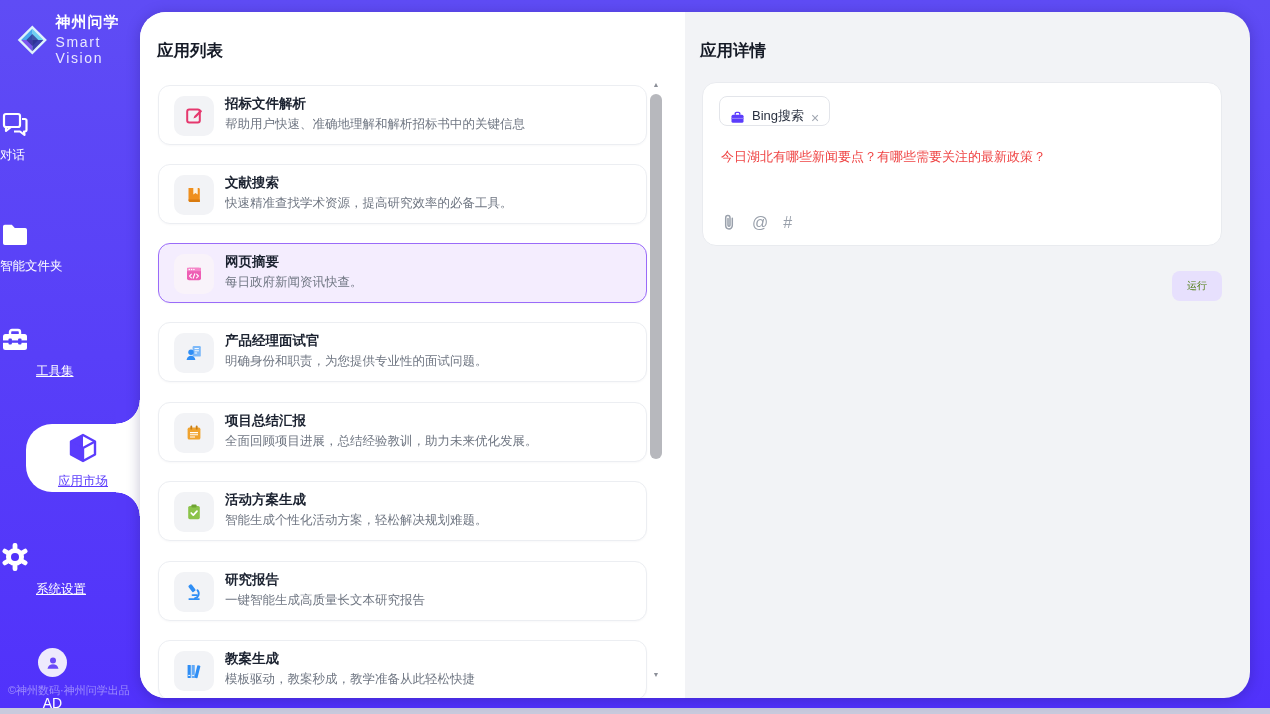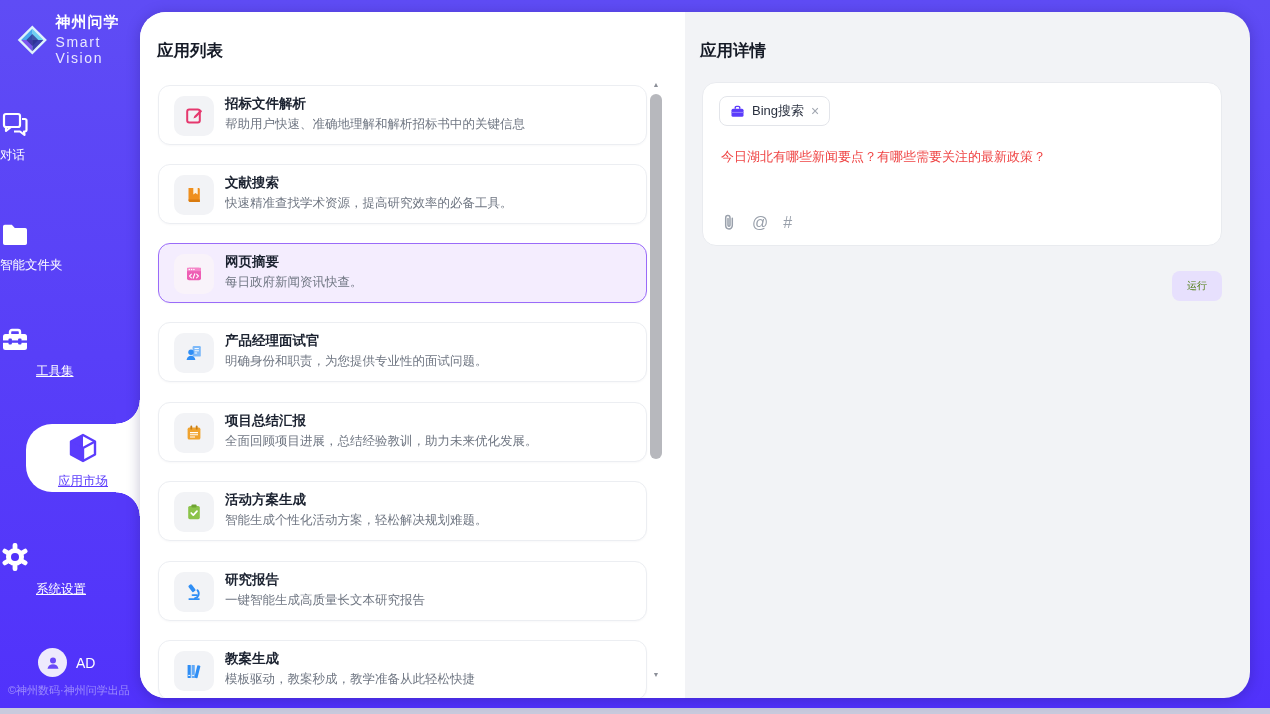--- a/index.html
+++ b/index.html
@@ -9,31 +9,31 @@
             background:linear-gradient(180deg,#5f4cf5 0%,#5132fb 100%); }
 
   
   .sidebar { position:absolute; left:0; top:0; width:140px; height:708px; }
   .logo { position:absolute; left:16px; top:13px; display:flex; align-items:center; gap:7px; }
   .logo-name { color:#fff; font-size:15px; font-weight:bold; letter-spacing:1px; }
   .logo-sub { color:#e8e6ff; font-size:14px; letter-spacing:1.6px; margin-top:2px; }
   .nav-item { position:absolute; left:0; width:140px; color:#fff; cursor:pointer; }
   .nav-item .lbl { display:block; font-size:12.5px; margin-top:5px; }
   .nav-item .lbl.u { text-decoration:underline;padding-left:36px; }
-  .nav-chat { top:110px; } .nav-folder { top:222px; } .nav-tool { top:327px; } .nav-gear { top:542px; }
+  .nav-chat { top:110px; } .nav-folder { top:222px;font-family:Liberation Mono, monospace; } .nav-tool { top:327px; } .nav-gear { top:542px; }
 
   .nav-active { position:absolute; left:26px; right:0; top:424px; height:68px;
                 background:#fff; border-radius:26px 0 0 26px; text-align:center; cursor:pointer; }
   .nav-active::before { content:""; position:absolute; right:0; top:-24px; width:24px; height:24px;
     background:radial-gradient(circle 24px at 0 0,#573df9 0 23.2px,#fff 23.8px); }
   .nav-active::after { content:""; position:absolute; right:0; bottom:-24px; width:24px; height:24px;
     background:radial-gradient(circle 24px at 0 100%,#5539f9 0 23.2px,#fff 23.8px); }
   .nav-active .lbl { color:#5b3cfc; font-size:12.5px; margin-top:3px; text-decoration:underline; display:block; }
 
-  .user-row { position:absolute; left:38px; top:648px; display:flex; align-items:center; gap:9px; }
+  .user-row { position:absolute; left:38px; top:648px; display:flex; align-items:center; gap:18px;flex-direction:column; }
   .avatar { width:29px; height:29px; border-radius:50%; background:#eeeafd; display:flex;
             align-items:center; justify-content:center; }
   .user-name { color:#fff; font-size:14px; }
   .side-footer { position:absolute; left:8px; bottom:10px; width:132px; color:rgba(255,255,255,.42); font-size:11px; }
 
   
   .content { position:absolute; left:140px; top:12px; width:1110px; height:686px;
              background:#f2f3f6; border-radius:26px; overflow:hidden;
              box-shadow:0 2px 14px rgba(20,10,80,.25); }
 
@@ -55,21 +55,21 @@
   .sb-track { position:absolute; left:509px; top:68px; width:14px; bottom:8px; }
   .sb-arrow { position:absolute; left:1px; width:12px; height:10px; color:#8b8f98; font-size:7px;
               text-align:center; line-height:10px; cursor:pointer; }
   .sb-up { top:0; } .sb-down { bottom:10px; }
   .sb-thumb { position:absolute; left:1px; top:14px; width:12px; height:365px; border-radius:6px;
               background:#b7b8bd; cursor:pointer; }
 
   .detail-panel { position:absolute; left:545px; top:0; right:0; bottom:0; }
   .detail-card { position:absolute; left:17px; top:70px; width:520px; height:164px; background:#fff;
                  border:1px solid #e9ebef; border-radius:14px; }
-  .tag { position:absolute; left:16px; top:13px; height:30px; display:inline-flex; align-items:center;
+  .tag { position:absolute; left:16px; top:13px; height:30px; display:inline-flex; align-items:flex-end;
          gap:7px; padding:0 10px; border:1px solid #e3e5ea; border-radius:8px; background:#fff; }
   .tag-label { font-size:13px; color:#2a3140; }
   .tag-x { font-size:14px; color:#a0a6b0; cursor:pointer; line-height:1; }
   .question { position:absolute; left:18px; top:64px; right:22px; font-size:13px; color:#ef4444;
               line-height:1.5; cursor:text; }
   .tools { position:absolute; left:17px; top:130px; display:flex; align-items:center; gap:15px; }
   .tool-glyph { font-size:16px; color:#99a0ab; cursor:pointer; }
   .run-btn { position:absolute; left:487px; top:259px; width:50px; height:30px; border:none;
              background:#e7e0fd; color:#4d7c0f; font-size:10px; border-radius:8px; cursor:pointer;
              font-family:inherit; }

